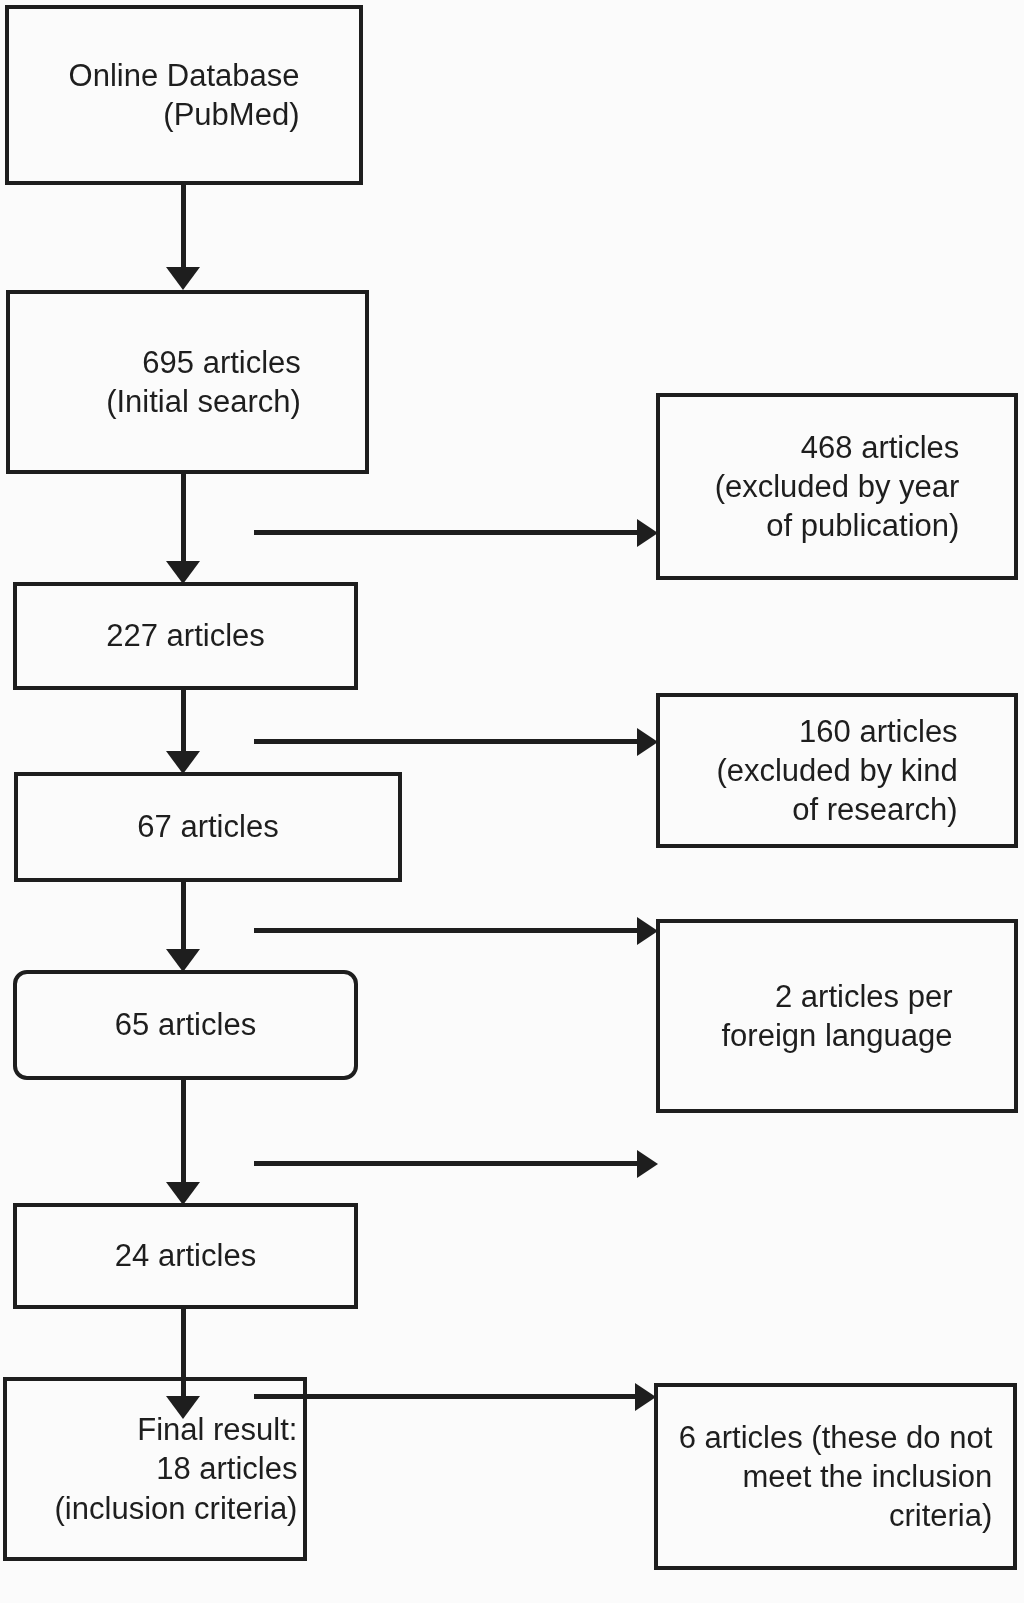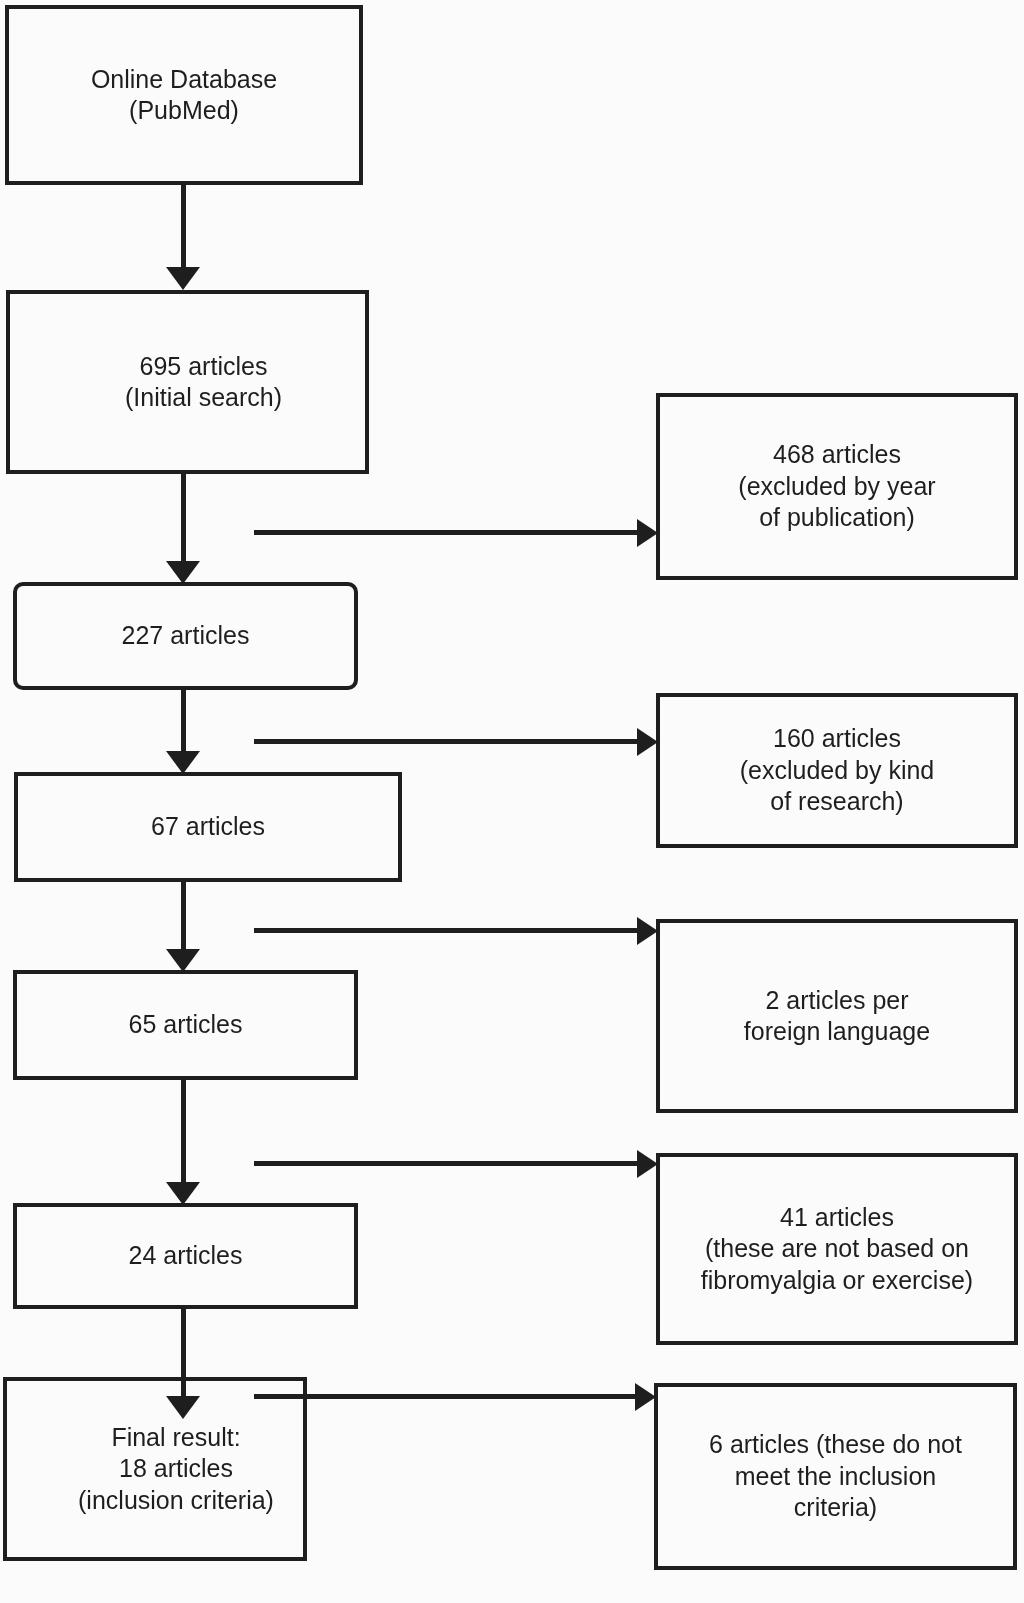--- a/index.html
+++ b/index.html
@@ -22,25 +22,25 @@
   .box {
     position: absolute;
     box-sizing: border-box;
     border: 4px solid var(--line);
     background: var(--bg);
     display: flex;
     align-items: center;
     justify-content: center;
   }
   .box-text {
-    font-size: 25px;
+    font-size: 31px;
     line-height: 1.26;
     color: var(--text);
     white-space: pre-line;
-    text-align: center;
+    text-align: right;
   }
   .vline {
     position: absolute;
     width: 5px;
     background: var(--line);
   }
   .hline {
     position: absolute;
     height: 5px;
     background: var(--line);
@@ -68,29 +68,29 @@
   <div class="box" style="left:5px; top:5px; width:358px; height:180px;">
     <div class="box-text">Online Database
 (PubMed)</div>
   </div>
 
   <div class="box" style="left:6px; top:290px; width:363px; height:184px;padding-left:32px;">
     <div class="box-text">695 articles
 (Initial search)</div>
   </div>
 
-  <div class="box" style="left:13px; top:582px; width:345px; height:108px;border-radius:10px;">
+  <div class="box" style="left:13px; top:582px; width:345px; height:108px;">
     <div class="box-text">227 articles</div>
   </div>
 
   <div class="box" style="left:14px; top:772px; width:388px; height:110px;">
     <div class="box-text">67 articles</div>
   </div>
 
-  <div class="box" style="left:13px; top:970px; width:345px; height:110px;">
+  <div class="box" style="left:13px; top:970px; width:345px; height:110px;border-radius:14px;">
     <div class="box-text">65 articles</div>
   </div>
 
   <div class="box" style="left:13px; top:1203px; width:345px; height:106px;">
     <div class="box-text">24 articles</div>
   </div>
 
   <div class="box" style="left:3px; top:1377px; width:304px; height:184px;padding-left:42px;">
     <div class="box-text">Final result:
 18 articles
@@ -107,25 +107,20 @@
     <div class="box-text">160 articles
 (excluded by kind
 of research)</div>
   </div>
 
   <div class="box" style="left:656px; top:919px; width:362px; height:194px;">
     <div class="box-text">2 articles per
 foreign language</div>
   </div>
 
-  <div class="box" style="left:656px; top:1153px; width:362px; height:192px;">
-    <div class="box-text">41 articles
-(these are not based on
-fibromyalgia or exercise)</div>
-  </div>
 
   <div class="box" style="left:654px; top:1383px; width:363px; height:187px;">
     <div class="box-text">6 articles (these do not
 meet the inclusion
 criteria)</div>
   </div>
 
   <div class="vline" style="left:181px; top:185px; height:86px;"></div>
   <div class="vhead" style="left:166px; top:267px;"></div>
 

